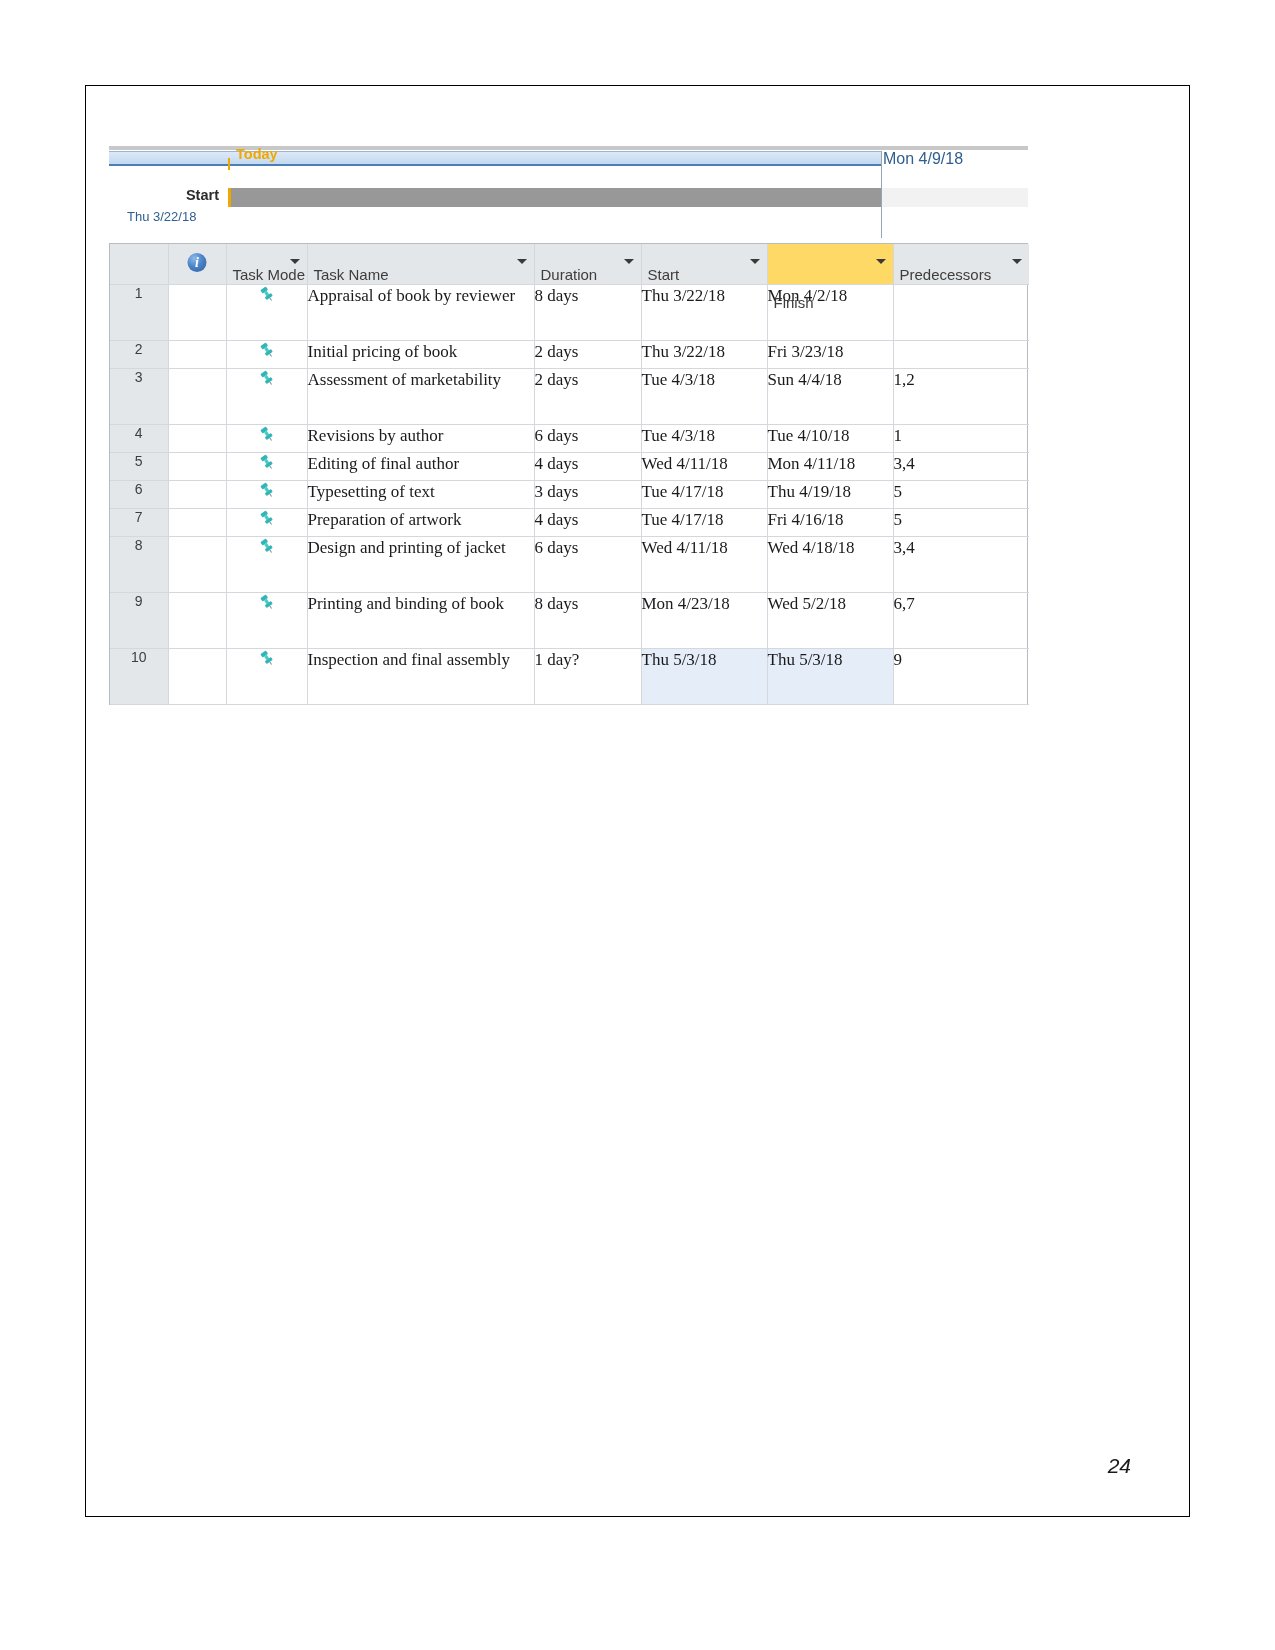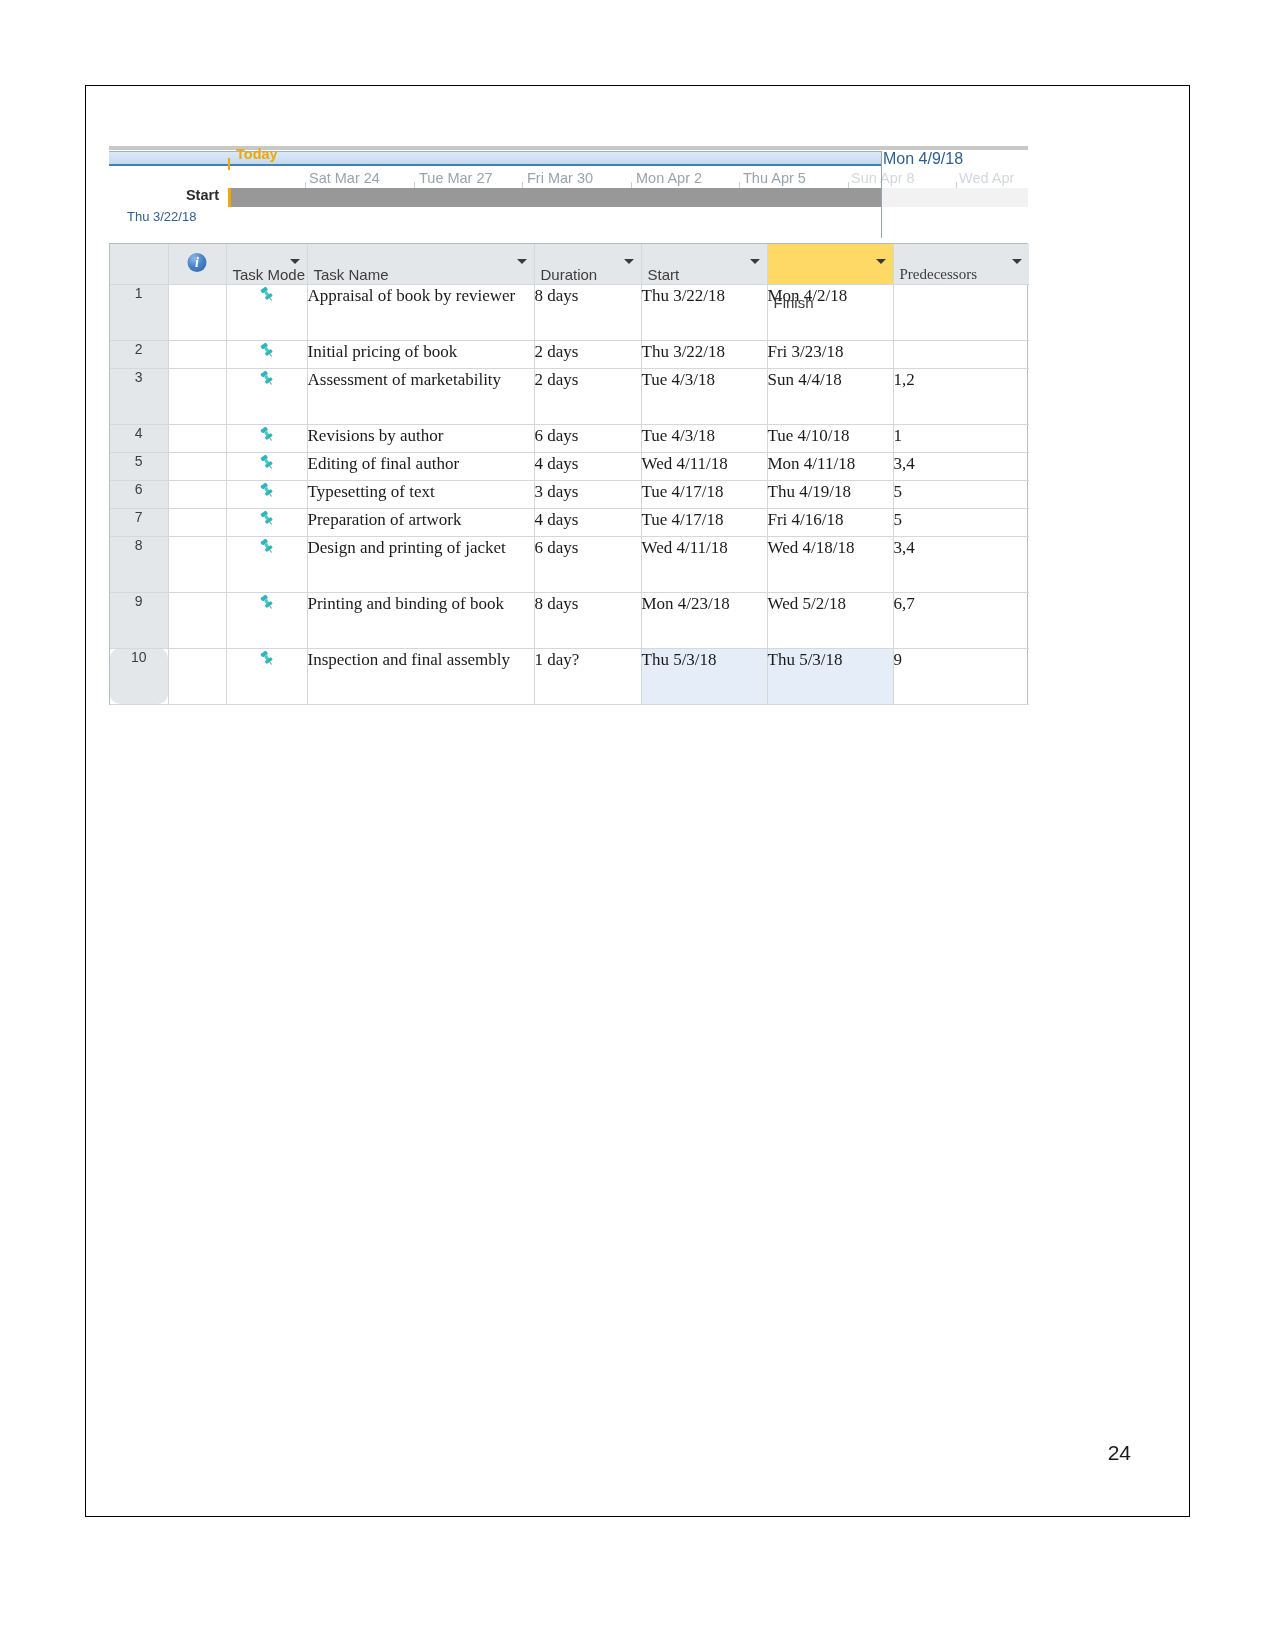--- a/index.html
+++ b/index.html
@@ -139,21 +139,21 @@
     border-collapse: collapse;
     width: 919px;
     table-layout: fixed;
   }
   table.gt th, table.gt td {
     border-right: 1px solid #d4d8dc;
     border-bottom: 1px solid #d4d8dc;
     padding: 0;
     vertical-align: top;
   }
-  table.gt th:last-child, table.gt td:last-child { border-right: none; font-family: Liberation Serif, serif; }
+  table.gt th:last-child, table.gt td:last-child { border-right: none; }
 
   thead th {
     background: #e4e7ea;
     height: 40px;
     position: relative;
     font-weight: normal;
     font-size: 15px;
     color: #3d3d3d;
     text-align: left;
     border-bottom: 1px solid #b6bcc2;
@@ -209,54 +209,39 @@
     padding: 5px 4px 4px 6px;
     line-height: 22px;
   }
   td.sel { background: #e4edf8; }
 
   .pin { display: inline-block; width: 18px; height: 18px; }
 
   
   #page-number {
     position: absolute;
-    right: 58px; bottom: 51px;
+    right: 58px; bottom: 38px;
     font-size: 21px;
     color: #1a1a1a;
     font-family: "Liberation Sans", sans-serif;
+    font-style: italic;
   }
 </style>
 </head>
 <body>
 
 <div id="page-sheet">
 
   <div id="gantt-capture">
 
     <div class="timeline">
       <div class="tl-topbar"></div>
       <div class="tl-band"></div>
       <div class="tl-band-right"></div>
 
-      <div class="tl-dates" id="tl-dates">
-          <div class="tl-tick" style="left: 200px;">Sat Mar 24</div>
-          <div class="tl-tick" style="left: 310px;">Tue Mar 27</div>
-          <div class="tl-tick" style="left: 418px;">Fri Mar 30</div>
-          <div class="tl-tick" style="left: 527px;">Mon Apr 2</div>
-          <div class="tl-tick" style="left: 634px;">Thu Apr 5</div>
-          <div class="tl-tick faded" style="left: 742px;">Sun Apr 8</div>
-          <div class="tl-tick faded" style="left: 850px;">Wed Apr</div>
-          <div class="tl-tickmark" style="left: 196px;"></div>
-          <div class="tl-tickmark" style="left: 305px;"></div>
-          <div class="tl-tickmark" style="left: 413px;"></div>
-          <div class="tl-tickmark" style="left: 522px;"></div>
-          <div class="tl-tickmark" style="left: 630px;"></div>
-          <div class="tl-tickmark" style="left: 739px;"></div>
-          <div class="tl-tickmark" style="left: 847px;"></div>
-        </div>
 
       <div class="tl-today-mark"></div>
       <div class="tl-today">Today</div>
 
       <div class="tl-start-label">Start</div>
       <div class="tl-start-date">Thu 3/22/18</div>
 
       <div class="tl-bar"></div>
       <div class="tl-bar-ghost"></div>
 
@@ -456,21 +441,21 @@
                     <rect x="8.6" y="13.6" width="0.9" height="3.4" fill="#7a8a92"></rect>
                   </g>
                 </svg></td>
               <td class="namecell">Printing and binding of book</td>
               <td class="durcell">8 days</td>
               <td class="startcell">Mon 4/23/18</td>
               <td class="finishcell">Wed 5/2/18</td>
               <td class="predcell">6,7</td>
             </tr>
             <tr>
-              <td class="idcell" style="height: 56px; border-radius: 10px;">10</td>
+              <td class="idcell" style="height: 56px;">10</td>
               <td class="infocell"></td>
               <td class="modecell"><svg class="pin" viewBox="0 0 18 18" xmlns="http://www.w3.org/2000/svg">
                   <g transform="rotate(-35 9 9)">
                     <rect x="5.6" y="2" width="6.8" height="4.2" rx="1" fill="#2fb6b6"></rect>
                     <rect x="7.4" y="6.2" width="3.2" height="4.4" fill="#49c9c9"></rect>
                     <rect x="5.2" y="10.4" width="7.6" height="3.4" rx="1" fill="#2fb6b6"></rect>
                     <rect x="8.6" y="13.6" width="0.9" height="3.4" fill="#7a8a92"></rect>
                   </g>
                 </svg></td>
               <td class="namecell">Inspection and final assembly</td>

